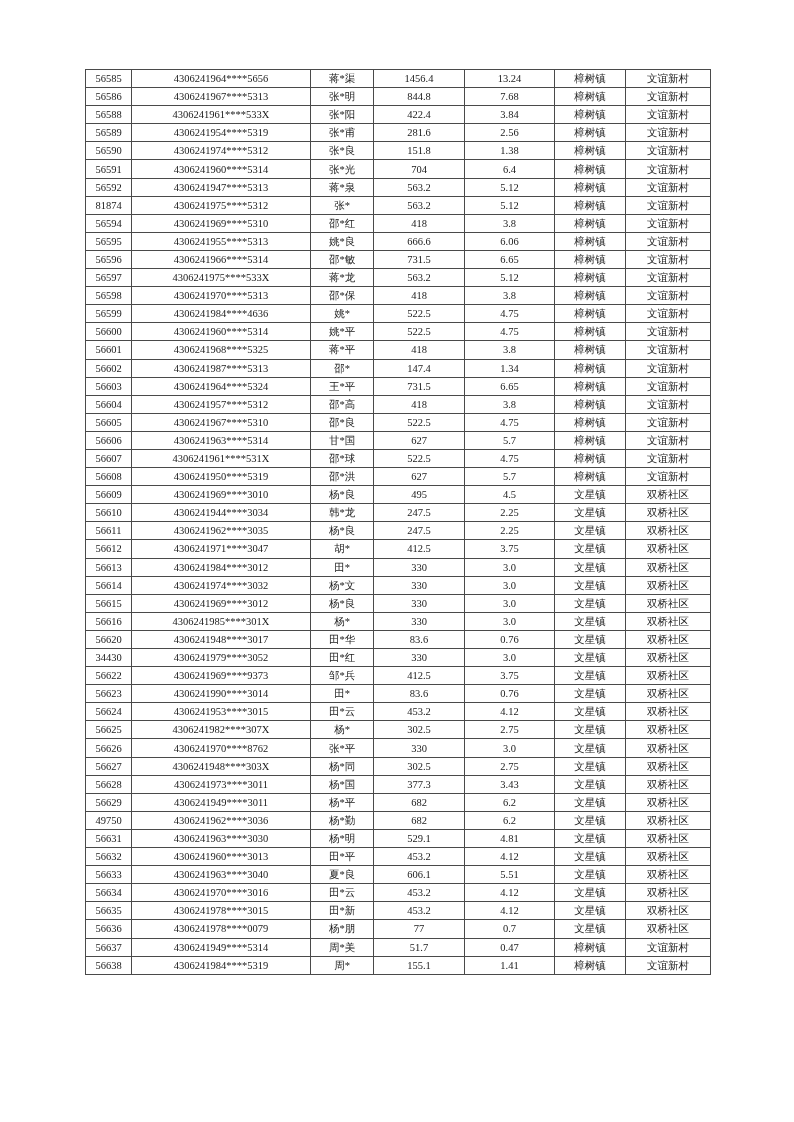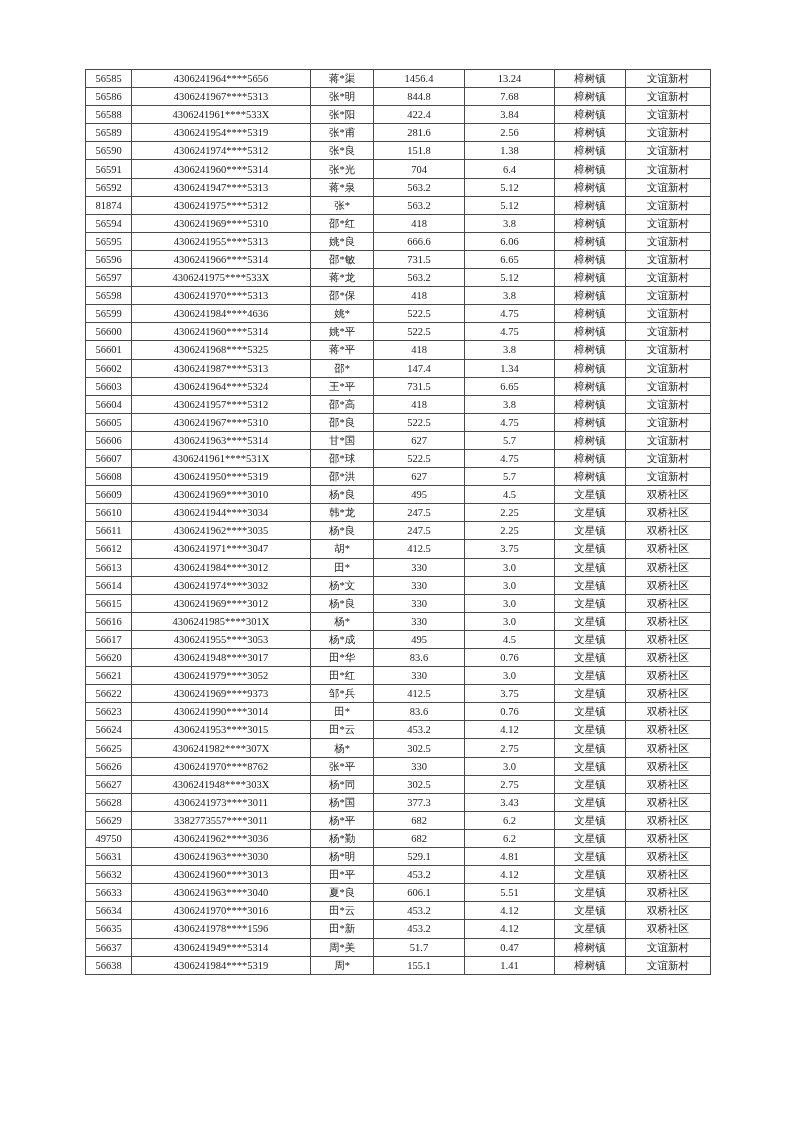--- a/index.html
+++ b/index.html
@@ -337,39 +337,30 @@
         <tr>
           <td>56616</td>
           <td>4306241985****301X</td>
           <td>杨*</td>
           <td>330</td>
           <td>3.0</td>
           <td>文星镇</td>
           <td>双桥社区</td>
         </tr>
         <tr>
-          <td>56617</td>
-          <td>4306241955****3053</td>
-          <td>杨*成</td>
-          <td>495</td>
-          <td>4.5</td>
-          <td>文星镇</td>
-          <td>双桥社区</td>
-        </tr>
-        <tr>
           <td>56620</td>
           <td>4306241948****3017</td>
           <td>田*华</td>
           <td>83.6</td>
           <td>0.76</td>
           <td>文星镇</td>
           <td>双桥社区</td>
         </tr>
         <tr>
-          <td>56621</td>
+          <td>34430</td>
           <td>4306241979****3052</td>
           <td>田*红</td>
           <td>330</td>
           <td>3.0</td>
           <td>文星镇</td>
           <td>双桥社区</td>
         </tr>
         <tr>
           <td>56622</td>
           <td>4306241969****9373</td>
@@ -428,21 +419,21 @@
           <td>56628</td>
           <td>4306241973****3011</td>
           <td>杨*国</td>
           <td>377.3</td>
           <td>3.43</td>
           <td>文星镇</td>
           <td>双桥社区</td>
         </tr>
         <tr>
           <td>56629</td>
-          <td>3382773557****3011</td>
+          <td>4306241949****3011</td>
           <td>杨*平</td>
           <td>682</td>
           <td>6.2</td>
           <td>文星镇</td>
           <td>双桥社区</td>
         </tr>
         <tr>
           <td>49750</td>
           <td>4306241962****3036</td>
           <td>杨*勤</td>
@@ -482,24 +473,33 @@
           <td>56634</td>
           <td>4306241970****3016</td>
           <td>田*云</td>
           <td>453.2</td>
           <td>4.12</td>
           <td>文星镇</td>
           <td>双桥社区</td>
         </tr>
         <tr>
           <td>56635</td>
-          <td>4306241978****1596</td>
+          <td>4306241978****3015</td>
           <td>田*新</td>
           <td>453.2</td>
           <td>4.12</td>
+          <td>文星镇</td>
+          <td>双桥社区</td>
+        </tr>
+        <tr>
+          <td>56636</td>
+          <td>4306241978****0079</td>
+          <td>杨*朋</td>
+          <td>77</td>
+          <td>0.7</td>
           <td>文星镇</td>
           <td>双桥社区</td>
         </tr>
         <tr>
           <td>56637</td>
           <td>4306241949****5314</td>
           <td>周*美</td>
           <td>51.7</td>
           <td>0.47</td>
           <td>樟树镇</td>

